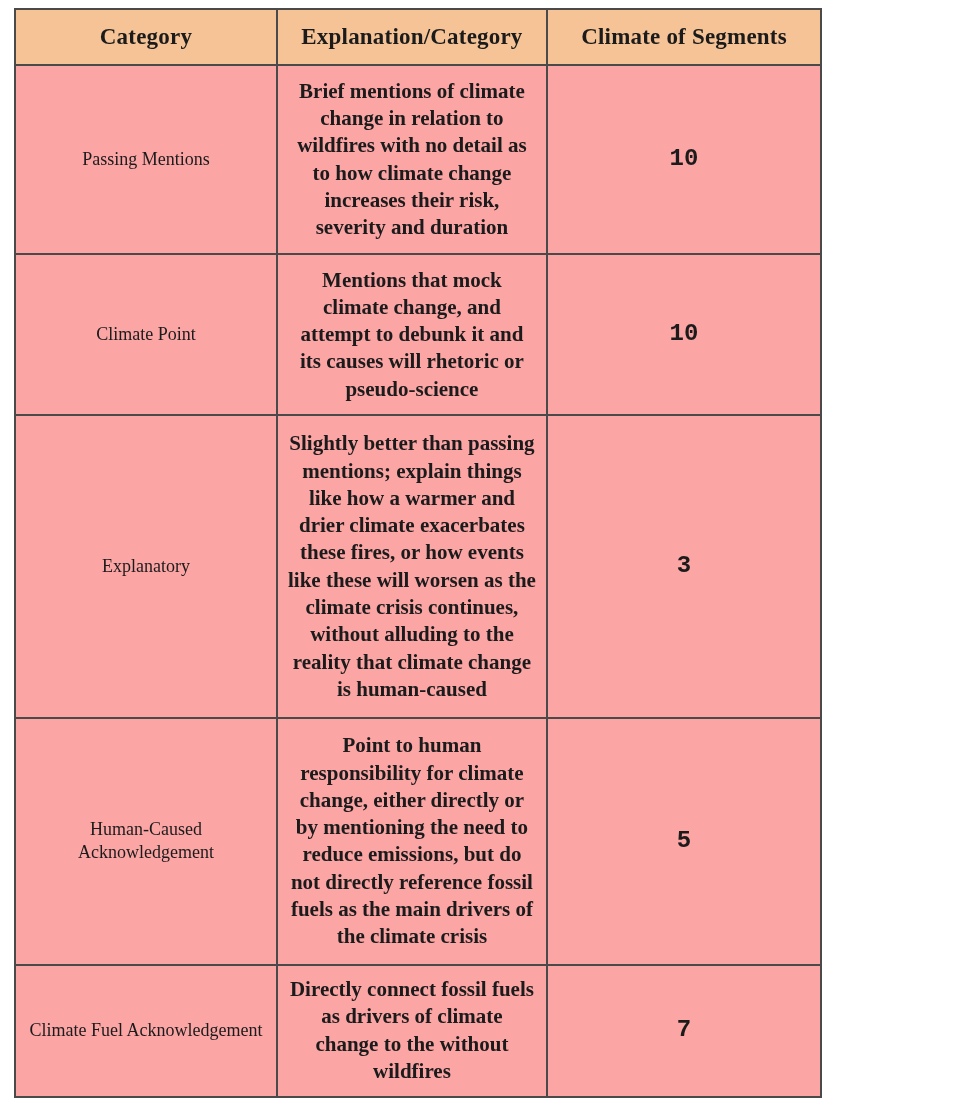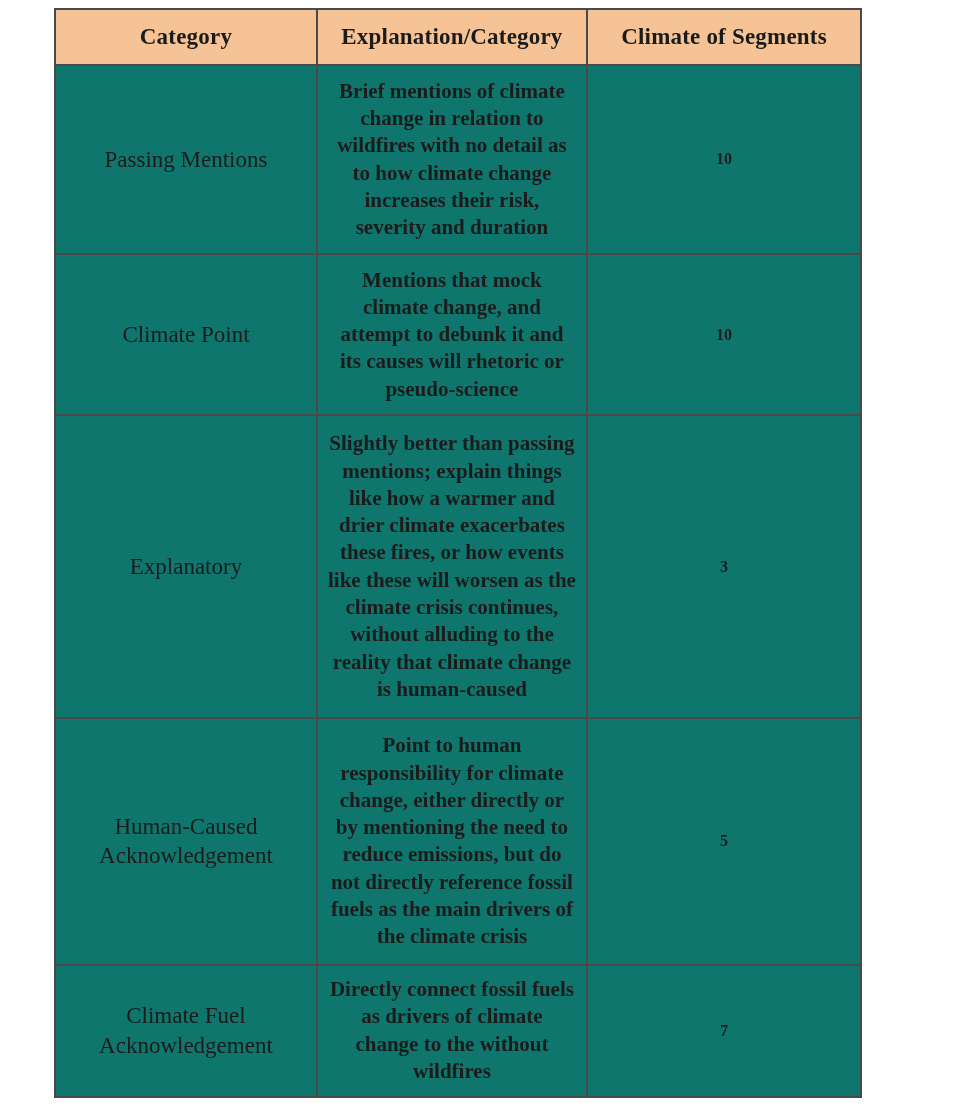--- a/index.html
+++ b/index.html
@@ -12,21 +12,20 @@
     height: 1106px;
     font-family: "Liberation Serif", serif;
     color: #1b1b1b;
     overflow: hidden;
   }
   .table-wrap {
     width: 836px;
     height: 1106px;
     box-sizing: border-box;
     padding: 8px 14px 8px 14px;
-    margin-left: 40px;
   }
   table.data-table {
     width: 100%;
     height: 100%;
     border-collapse: collapse;
     table-layout: fixed;
     border: 2px solid #4a4a4a;
   }
   table.data-table th,
   table.data-table td {
@@ -38,42 +37,43 @@
   }
   thead th {
     background: #f5c396;
     font-weight: bold;
     font-size: 23px;
     letter-spacing: 0.2px;
     height: 56px;
     padding: 6px 8px;
   }
   tbody td {
-    background: #0f766e;
+    background: #fca5a5;
     font-size: 21px;
     line-height: 1.28;
   }
   col.col-category { width: 32.5%; }
   col.col-explanation { width: 33.5%; }
   col.col-count { width: 34%; }
 
   td.cell-category {
-    font-size: 23px;
+    font-size: 18px;
     line-height: 1.3;
   }
   td.cell-explanation {
     font-weight: bold;
     font-size: 21px;
     line-height: 1.3;
     padding-left: 14px;
     padding-right: 14px;
   }
   td.cell-count {
     font-weight: bold;
-    font-size: 16px;
+    font-size: 24px;
+    font-family: Liberation Mono, monospace;
   }
 </style>
 </head>
 <body>
 
 <div class="table-wrap">
   <table class="data-table">
     <colgroup>
       <col class="col-category">
       <col class="col-explanation">

